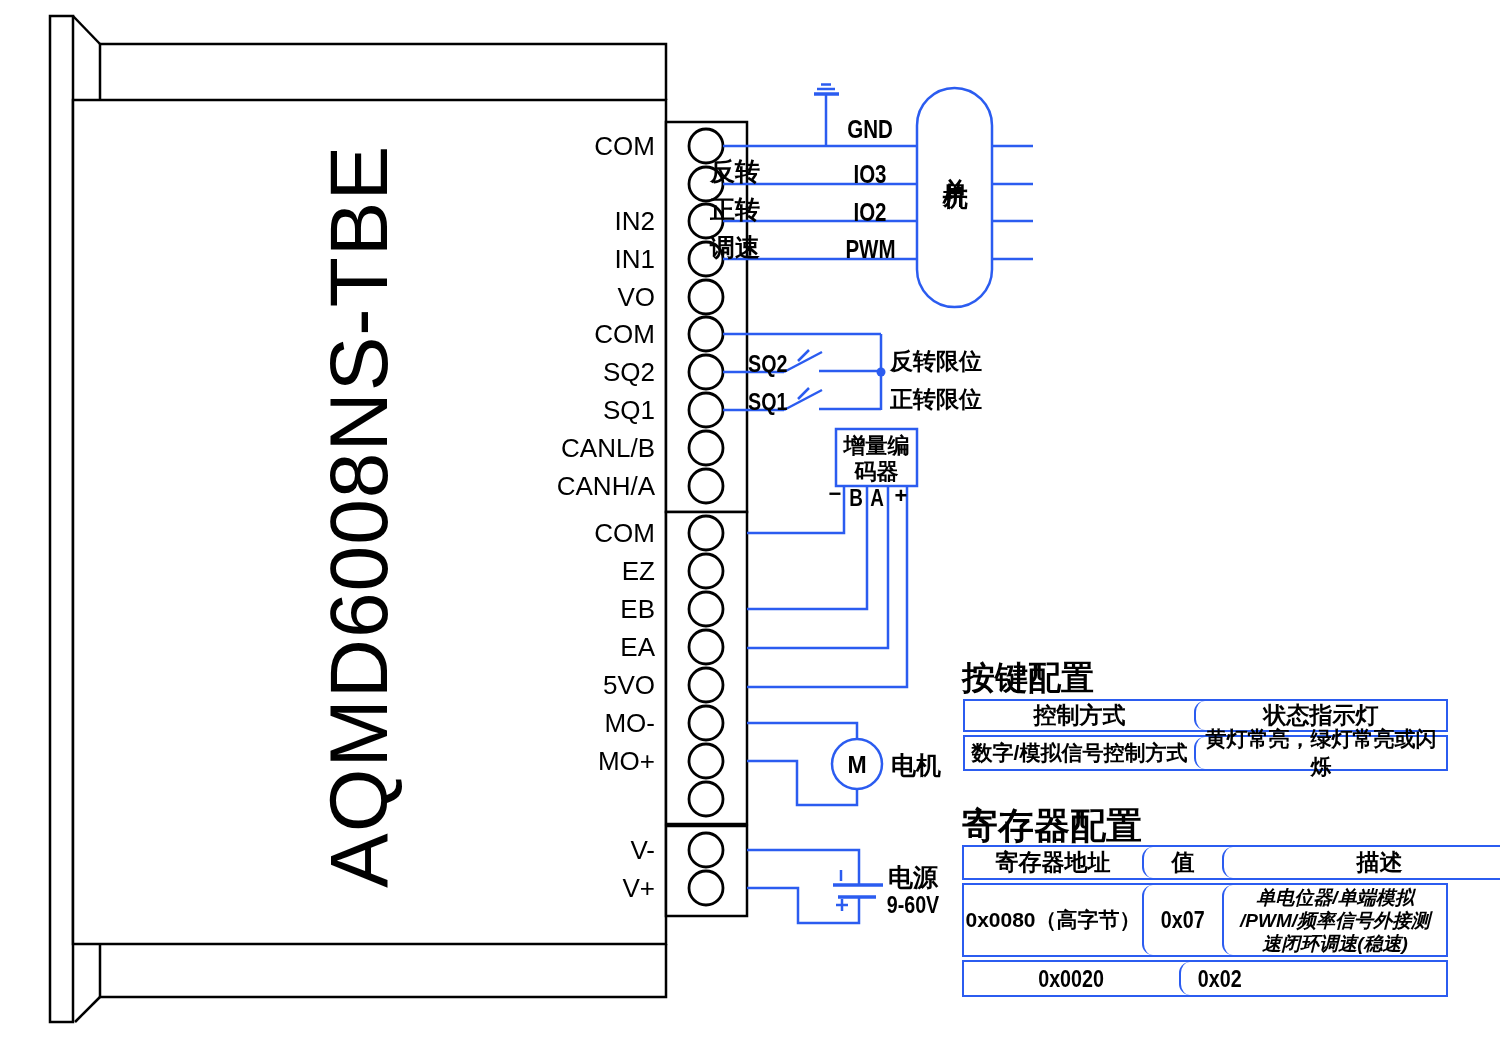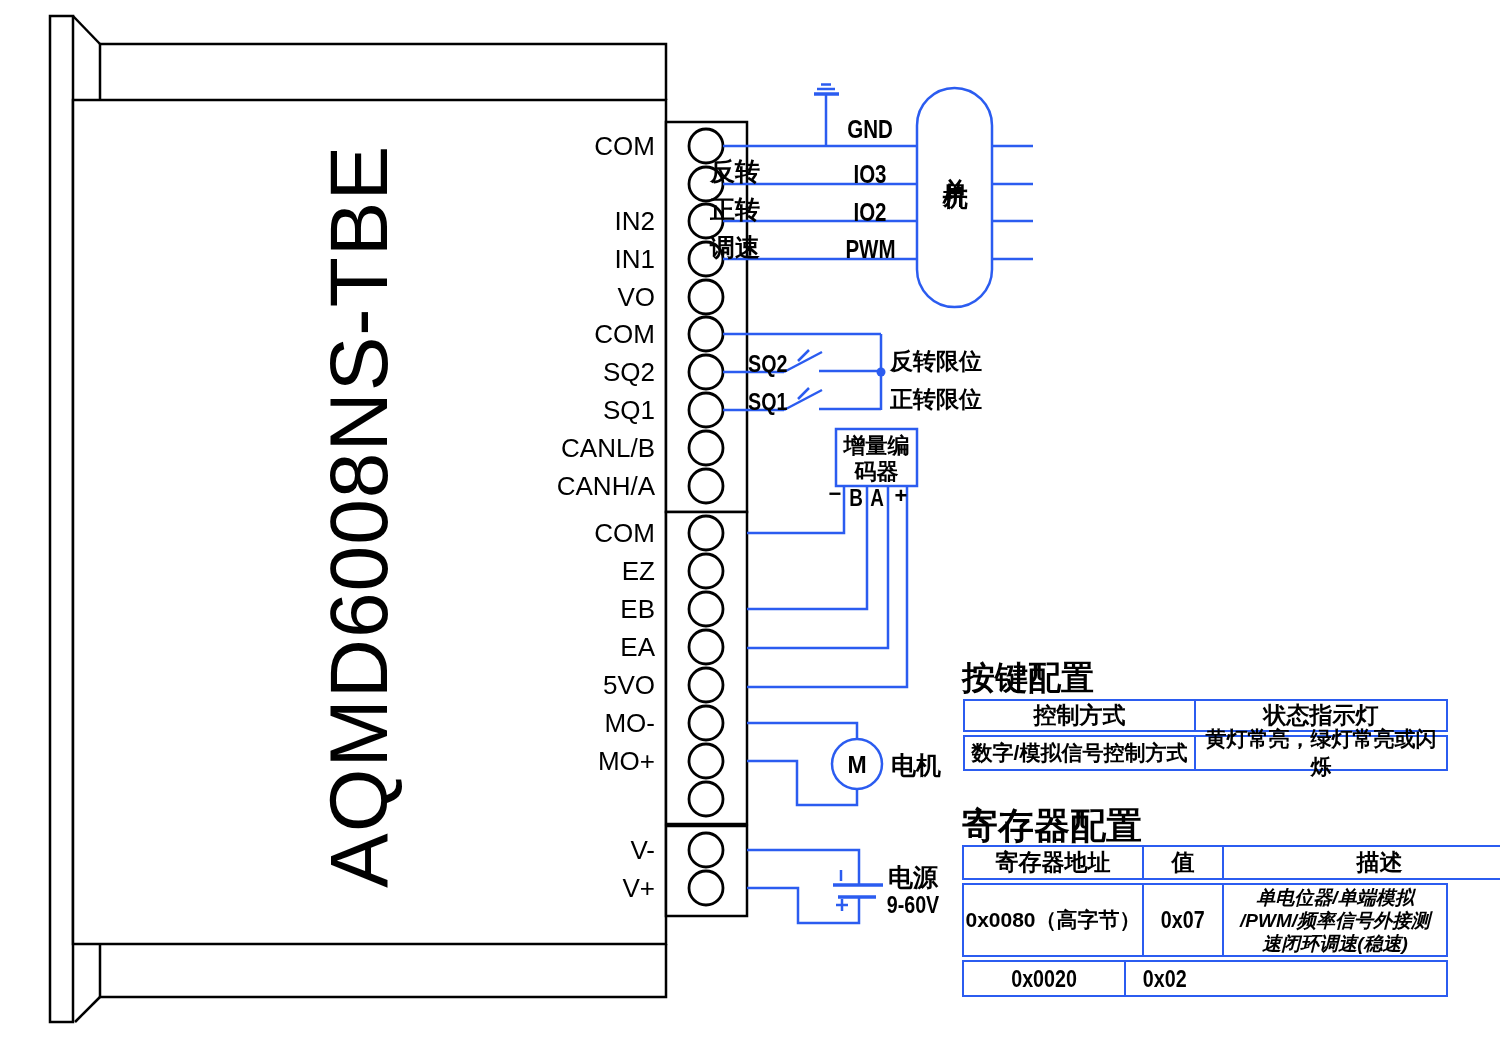--- a/index.html
+++ b/index.html
@@ -17,21 +17,21 @@
   .condc { transform:scaleX(0.82); transform-origin:center; }
   .condl { transform:scaleX(0.82); transform-origin:left center; }
   .vert  { writing-mode:vertical-rl; text-orientation:upright; letter-spacing:4px; }
   .model {
     position:absolute; left:-11px; top:468px; width:740px; height:100px;
     transform:rotate(-90deg); transform-origin:center;
     font-size:82px; text-align:center; line-height:100px; letter-spacing:1px; white-space:nowrap;
   }
   .trow { position:absolute; display:flex; border:2px solid var(--wire); box-sizing:border-box; background:#fff; }
   .cell { display:flex; align-items:center; justify-content:center; font-weight:bold; text-align:center; box-sizing:border-box; }
-  .cell + .cell { border-left:2px solid var(--wire); }
+  .cell + .cell { border-left:2px solid var(--wire);border-radius:11px; }
   .pre  { white-space:pre-line;font-style:italic; }
   svg path, svg rect, svg circle { vector-effect:none; }
   .bk  { stroke:var(--ink); fill:#fff; stroke-width:2.5; }
   .bkl { stroke:var(--ink); fill:none; stroke-width:2.5; }
   .tc  { stroke:var(--ink); fill:#fff; stroke-width:2.8; }
   .w   { stroke:var(--wire); fill:none; stroke-width:2.5; }
   .w3  { stroke:var(--wire); fill:none; stroke-width:3.5; }
   .wc  { stroke:var(--wire); fill:#fff; stroke-width:2.5; }
   .wd  { fill:var(--wire); stroke:none; }
 </style>
@@ -184,21 +184,21 @@
   <div class="trow" style="left:962px;top:883px;width:486px;height:74px">
     <div class="cell" style="width:178px;font-size:21px">0x0080（高字节）</div>
     <div class="cell" style="width:80px">
       <span class="cond" style="font-size:24px">0x07</span>
     </div>
     <div class="cell pre" style="flex:1;font-size:19px;line-height:23px">单电位器/单端模拟
 /PWM/频率信号外接测
 速闭环调速(稳速)</div>
   </div>
   <div class="trow" style="left:962px;top:960px;width:486px;height:37px">
-    <div class="cell" style="width:160px">
+    <div class="cell" style="width:215px">
       <span class="cond" style="font-size:24px">0x0020</span>
     </div>
     <div class="cell" style="width:80px">
       <span class="cond" style="font-size:24px">0x02</span>
     </div>
   </div>
 
 </div>
 
 </body></html>

